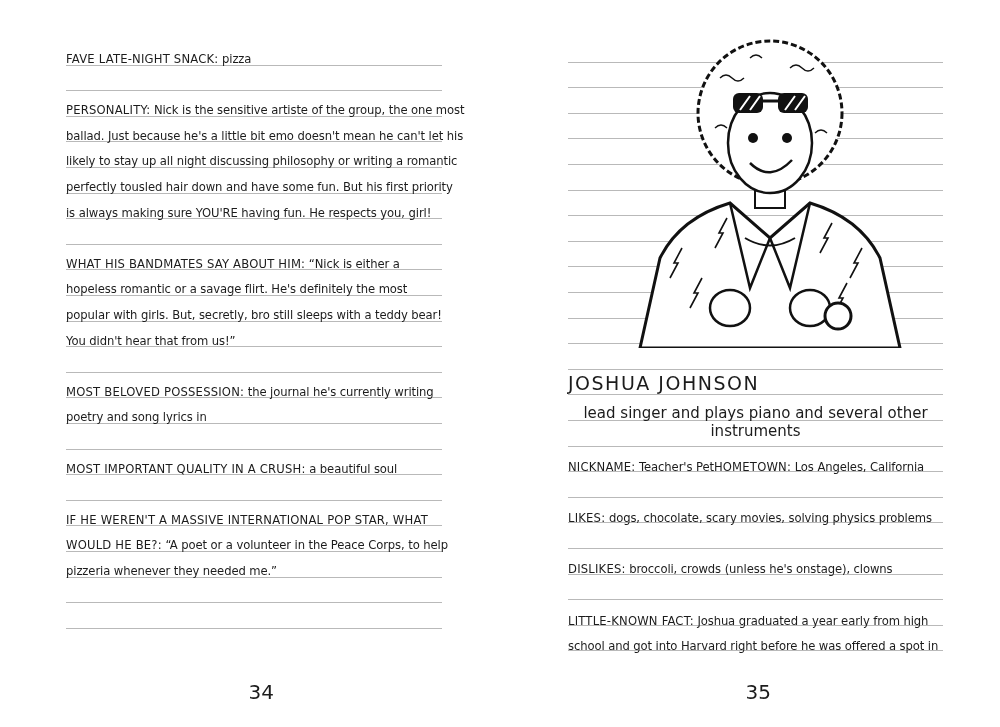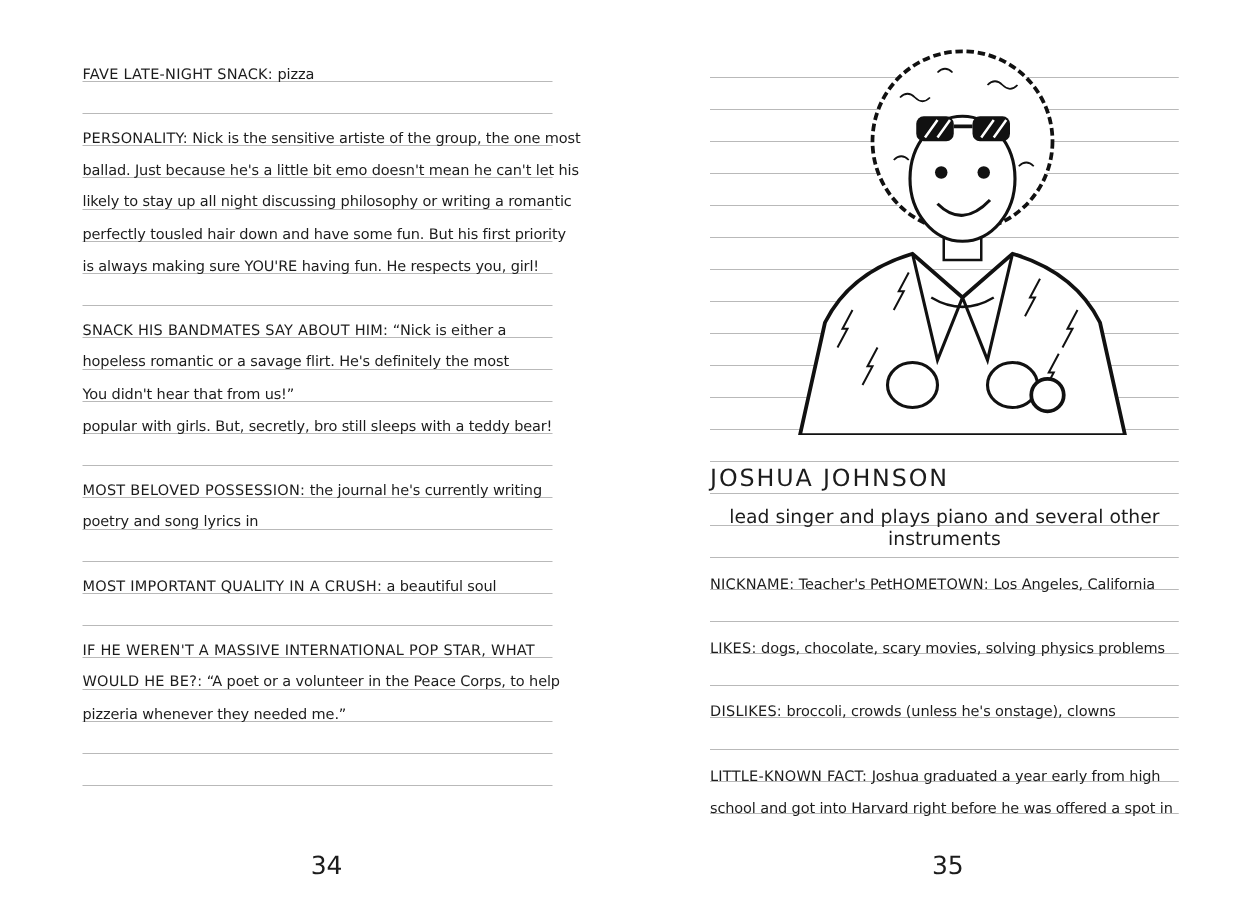--- a/index.html
+++ b/index.html
@@ -27,24 +27,24 @@
   <div class="ruled"></div>
   <div class="lines">
     <div class="line"><span class="label">FAVE LATE-NIGHT SNACK:</span> <span>pizza</span></div>
     <div class="line"></div>
     <div class="line"><span class="label">PERSONALITY:</span> <span>Nick is the sensitive artiste of the group, the one most</span></div>
     <div class="line">ballad. Just because he's a little bit emo doesn't mean he can't let his</div>
     <div class="line">likely to stay up all night discussing philosophy or writing a romantic</div>
     <div class="line">perfectly tousled hair down and have some fun. But his first priority</div>
     <div class="line">is always making sure YOU'RE having fun. He respects you, girl!</div>
     <div class="line"></div>
-    <div class="line"><span class="label">SNACK HIS BANDMATES SAY ABOUT HIM:</span> <span>“Nick is either a</span></div>
+    <div class="line"><span class="label">WHAT HIS BANDMATES SAY ABOUT HIM:</span> <span>“Nick is either a</span></div>
     <div class="line">hopeless romantic or a savage flirt. He's definitely the most</div>
+    <div class="line">popular with girls. But, secretly, bro still sleeps with a teddy bear!</div>
     <div class="line">You didn't hear that from us!”</div>
-    <div class="line">popular with girls. But, secretly, bro still sleeps with a teddy bear!</div>
     <div class="line"></div>
     <div class="line"><span class="label">MOST BELOVED POSSESSION:</span> <span>the journal he's currently writing</span></div>
     <div class="line">poetry and song lyrics in</div>
     <div class="line"></div>
     <div class="line"><span class="label">MOST IMPORTANT QUALITY IN A CRUSH:</span> <span>a beautiful soul</span></div>
     <div class="line"></div>
     <div class="line label">IF HE WEREN'T A MASSIVE INTERNATIONAL POP STAR, WHAT</div>
     <div class="line"><span class="label">WOULD HE BE?:</span> <span>“A poet or a volunteer in the Peace Corps, to help</span></div>
     <div class="line">pizzeria whenever they needed me.”</div>
   </div>

